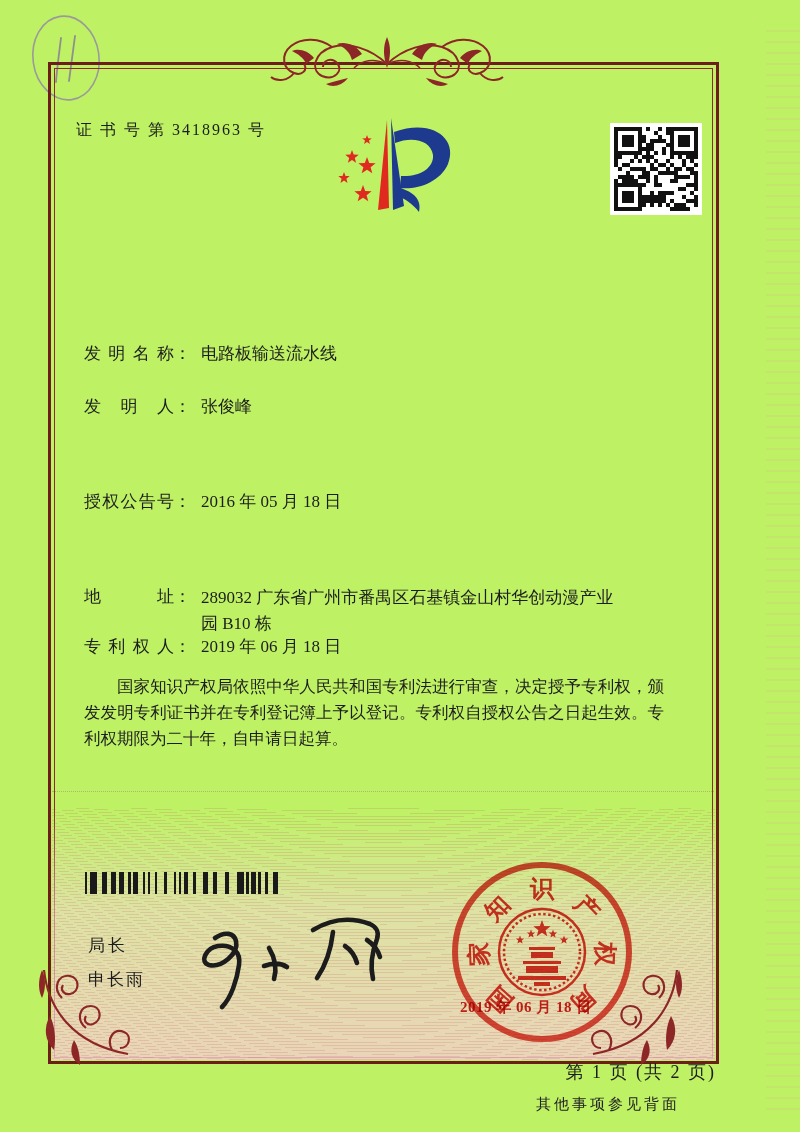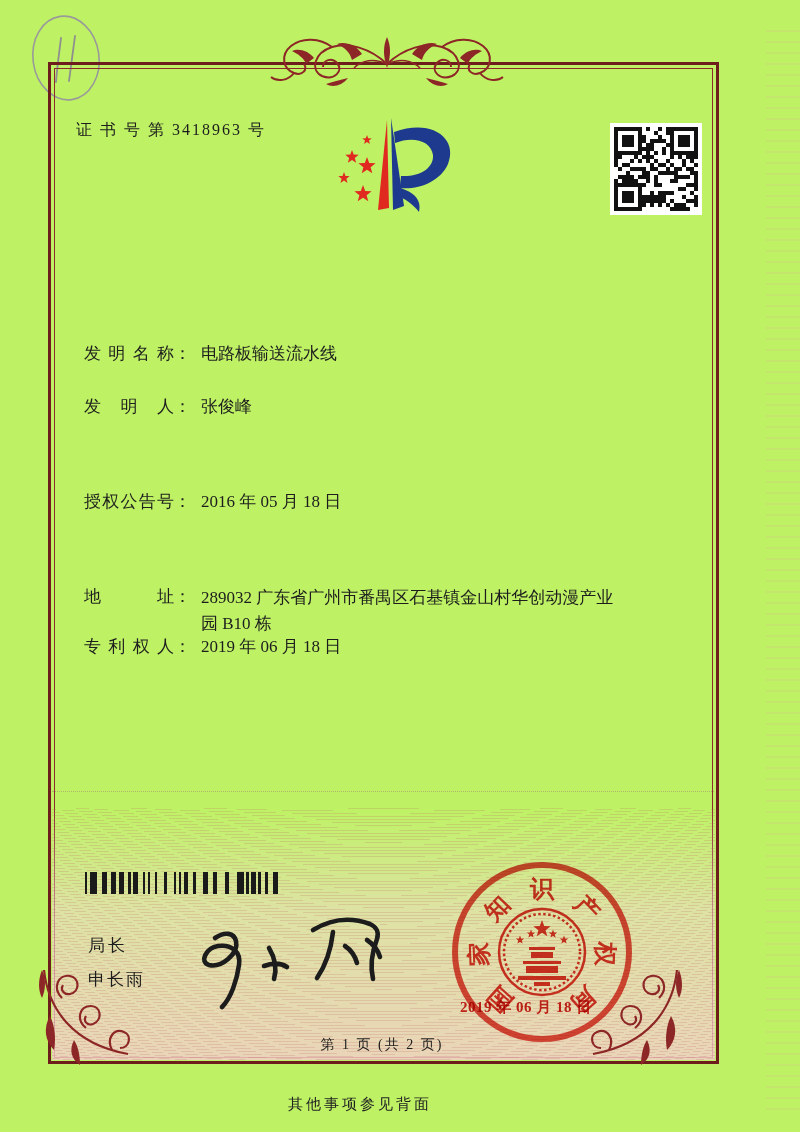--- a/index.html
+++ b/index.html
@@ -39,22 +39,22 @@
   .director-name{position:absolute;left:88px;top:968px;font-size:17px;letter-spacing:2px;text-align:center;}
   .signature{position:absolute;left:185px;top:900px;}
   
   .seal{position:absolute;left:452px;top:862px;width:180px;height:180px;mix-blend-mode:multiply;opacity:.95;}
   .seal-ring{position:absolute;inset:0;border:6px solid rgba(221,42,30,.88);border-radius:50%;}
   .seal-char{position:absolute;font-size:24px;font-weight:700;color:#dc2c20;transform:translate(-50%,-50%);
              font-family:"Liberation Serif",serif;}
   .seal-emblem{position:absolute;left:50%;top:50%;transform:translate(-50%,-50%);}
   .seal-date{position:absolute;left:460px;top:998px;width:170px;font-size:15px;font-weight:700;
              color:#d2251c;letter-spacing:.5px;mix-blend-mode:multiply;}
-  .page-indicator{position:absolute;left:48px;top:1036px;width:668px;text-align:center;font-size:14px;letter-spacing:2px;}
-  .back-note{position:absolute;left:40px;top:1095px;width:640px;text-align:center;font-size:15px;letter-spacing:3px;color:#222;}
+  .page-indicator{position:absolute;left:48px;top:1060px;width:668px;text-align:right;font-size:18px;letter-spacing:2px;}
+  .back-note{position:absolute;left:40px;top:1095px;width:640px;text-align:right;font-size:15px;letter-spacing:3px;color:#222;}
   .qr{position:absolute;left:610px;top:123px;}
   .logo{position:absolute;left:334px;top:110px;}
   .hand-note{position:absolute;left:14px;top:6px;}
   .ornament-top{position:absolute;left:262px;top:34px;}
   .ornament-bl{position:absolute;left:28px;top:956px;}
   .ornament-br{position:absolute;left:578px;top:956px;}
 </style>
 </head>
 <body>
 
@@ -370,20 +370,21 @@
     <span class="flabel">授权公告号</span><span>：</span><span class="fvalue">2016 年 05 月 18 日</span>
   </div>
   <div class="frow r6">
     <span class="flabel">地址</span><span>：</span><span class="fvalue addr-val">289032 广东省广州市番禺区石基镇金山村华创动漫产业园 B10 栋</span>
   </div>
   <div class="frow r7">
     <span class="flabel">专利权人</span><span>：</span><span class="fvalue">2019 年 06 月 18 日</span>
   </div>
 
   <div class="paras">
+    <p>国家知识产权局依照中华人民共和国专利法进行审查，决定授予专利权，颁发发明专利证书并在专利登记簿上予以登记。专利权自授权公告之日起生效。专利权期限为二十年，自申请日起算。</p>
   </div>
 
   <div class="barcode" id="barcode"><i class="b" style="width: 2.40964px;"></i><i style="width: 2.40964px;"></i><i class="b" style="width: 7.22892px;"></i><i style="width: 4.81928px;"></i><i class="b" style="width: 4.81928px;"></i><i style="width: 4.81928px;"></i><i class="b" style="width: 4.81928px;"></i><i style="width: 2.40964px;"></i><i class="b" style="width: 4.81928px;"></i><i style="width: 4.81928px;"></i><i class="b" style="width: 2.40964px;"></i><i style="width: 2.40964px;"></i><i class="b" style="width: 4.81928px;"></i><i style="width: 4.81928px;"></i><i class="b" style="width: 2.40964px;"></i><i style="width: 2.40964px;"></i><i class="b" style="width: 2.40964px;"></i><i style="width: 4.81928px;"></i><i class="b" style="width: 2.40964px;"></i><i style="width: 7.22892px;"></i><i class="b" style="width: 2.40964px;"></i><i style="width: 7.22892px;"></i><i class="b" style="width: 2.40964px;"></i><i style="width: 2.40964px;"></i><i class="b" style="width: 2.40964px;"></i><i style="width: 2.40964px;"></i><i class="b" style="width: 4.81928px;"></i><i style="width: 4.81928px;"></i><i class="b" style="width: 2.40964px;"></i><i style="width: 7.22892px;"></i><i class="b" style="width: 4.81928px;"></i><i style="width: 4.81928px;"></i><i class="b" style="width: 4.81928px;"></i><i style="width: 7.22892px;"></i><i class="b" style="width: 4.81928px;"></i><i style="width: 7.22892px;"></i><i class="b" style="width: 7.22892px;"></i><i style="width: 2.40964px;"></i><i class="b" style="width: 2.40964px;"></i><i style="width: 2.40964px;"></i><i class="b" style="width: 4.81928px;"></i><i style="width: 2.40964px;"></i><i class="b" style="width: 2.40964px;"></i><i style="width: 4.81928px;"></i><i class="b" style="width: 2.40964px;"></i><i style="width: 4.81928px;"></i><i class="b" style="width: 4.81928px;"></i><i style="width: 7.22892px;"></i></div>
 
   <div class="director-title">局长</div>
   <div class="director-name">申长雨</div>
 
   <svg class="signature" width="228" height="112" viewBox="0 0 228 112">
     <g fill="none" stroke="#1c1c1c" stroke-width="4.6" stroke-linecap="round" stroke-linejoin="round">
       <path d="M30,38 c10,-7 19,-5 21,3 c3,13 -15,27 -27,24 c-10,-3 -3,-17 9,-19 c15,-2 23,7 21,19 c-2,15 -8,33 -17,42"></path>

